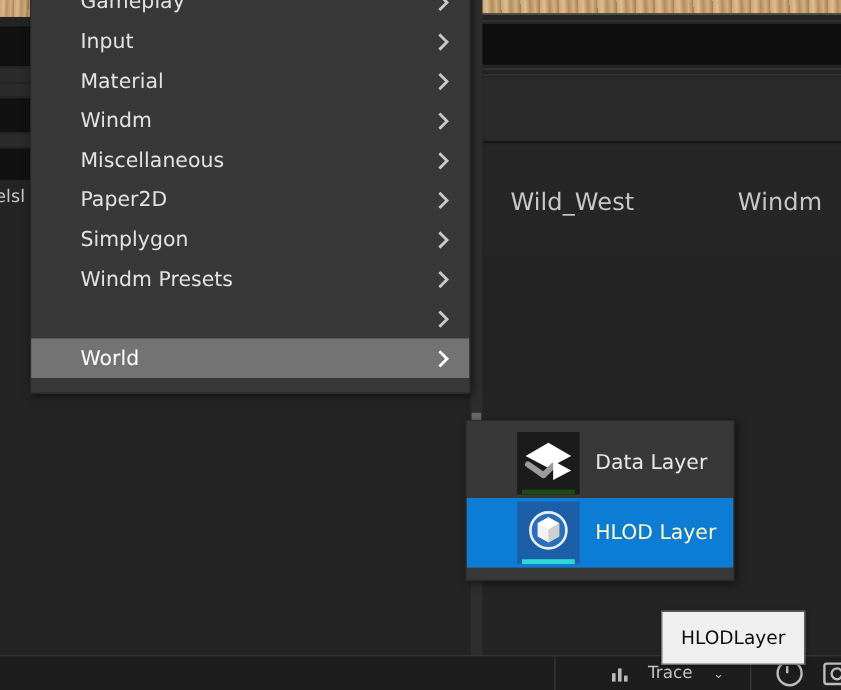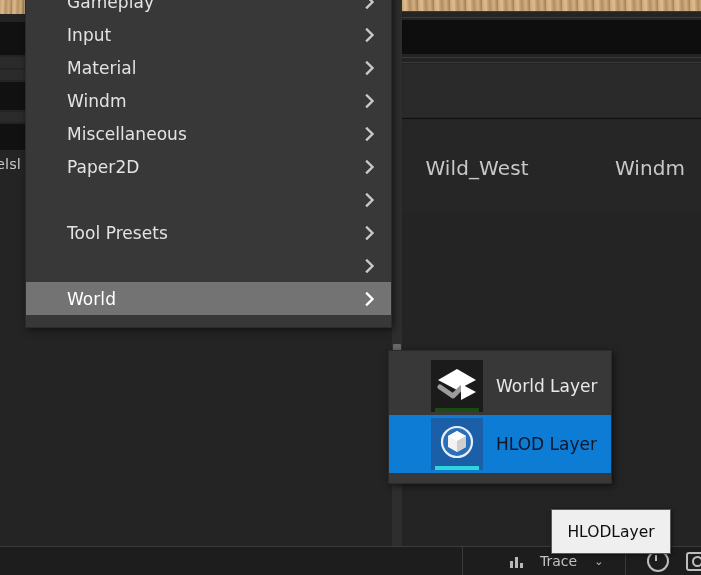--- a/index.html
+++ b/index.html
@@ -246,21 +246,21 @@
     box-sizing: border-box;
     cursor: default;
   }
   .sub-item.selected { background: #0c7cd5; }
   .sub-item .slabel {
     color: #e8e8e8;
     font-size: 17px;
     white-space: nowrap;
     margin-left: 13px;
   }
-  .sub-item.selected .slabel { color: #0f172a; }
+  .sub-item.selected .slabel { color: #fef9c3; }
 
   
   .asset-icon {
     width: 52px; height: 52px;
     position: relative;
     flex: 0 0 auto;
     overflow: hidden;
   }
   .asset-icon.data {
     background: #1b1b1b;
@@ -391,28 +391,29 @@
     </div>
     <div class="menu-item">
       <span class="mlabel">Paper2D</span>
       <span class="menu-arrow">
         <svg width="10" height="15" viewBox="0 0 10 15">
           <path d="M2 2 L7.5 7.5 L2 13" fill="none" stroke="#c9c9c9" stroke-width="2.4" stroke-linecap="square"></path>
         </svg>
       </span>
     </div>
     <div class="menu-item">
-      <span class="menu-arrow">
-        <svg width="10" height="15" viewBox="0 0 10 15">
-          <path d="M2 2 L7.5 7.5 L2 13" fill="none" stroke="#c9c9c9" stroke-width="2.4" stroke-linecap="square"></path>
-        </svg>
-      </span>
-    </div>
-    <div class="menu-item">
-      <span class="mlabel">Tool Presets</span>
+      <span class="mlabel">Simplygon</span>
+      <span class="menu-arrow">
+        <svg width="10" height="15" viewBox="0 0 10 15">
+          <path d="M2 2 L7.5 7.5 L2 13" fill="none" stroke="#c9c9c9" stroke-width="2.4" stroke-linecap="square"></path>
+        </svg>
+      </span>
+    </div>
+    <div class="menu-item">
+      <span class="mlabel">Windm Presets</span>
       <span class="menu-arrow">
         <svg width="10" height="15" viewBox="0 0 10 15">
           <path d="M2 2 L7.5 7.5 L2 13" fill="none" stroke="#c9c9c9" stroke-width="2.4" stroke-linecap="square"></path>
         </svg>
       </span>
     </div>
     <div class="menu-item">
       <span class="menu-arrow">
         <svg width="10" height="15" viewBox="0 0 10 15">
           <path d="M2 2 L7.5 7.5 L2 13" fill="none" stroke="#c9c9c9" stroke-width="2.4" stroke-linecap="square"></path>
@@ -429,21 +430,21 @@
     </div>
   </div>
 
 <div class="menu-sub" id="menu-sub">
     <div class="sub-item">
       <span class="asset-icon data"><svg width="52" height="52" viewBox="0 0 52 52">
           <polygon points="26,9 45,20 26,30 7,20" fill="#ffffff"></polygon>
           <path d="M9,27 L22,36 L30,28" fill="none" stroke="#9c9c9c" stroke-width="5" stroke-linecap="round" stroke-linejoin="round"></path>
           <polygon points="30,24 45,32 30,40" fill="#ffffff"></polygon>
         </svg><span class="icon-footer" style="background: rgb(29, 74, 18);"></span></span>
-      <span class="slabel">World Layer</span>
+      <span class="slabel">Data Layer</span>
     </div>
     <div class="sub-item selected">
       <span class="asset-icon hlod"><svg width="52" height="52" viewBox="0 0 52 52">
           <circle cx="26" cy="24" r="15" fill="#2a6fb8" stroke="#e8eef5" stroke-width="2.2"></circle>
           <polygon points="26,13 35,18 35,29 26,34 17,29 17,18" fill="#f2f2f2"></polygon>
           <polygon points="26,13 35,18 26,23 17,18" fill="#ffffff"></polygon>
           <polygon points="26,23 35,18 35,29 26,34" fill="#cfcfcf"></polygon>
         </svg><span class="icon-footer" style="background: rgb(47, 214, 214);"></span></span>
       <span class="slabel">HLOD Layer</span>
     </div>

